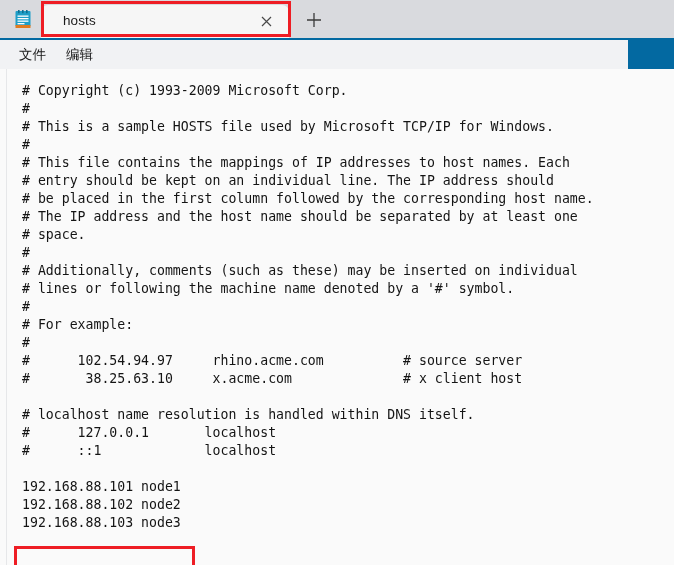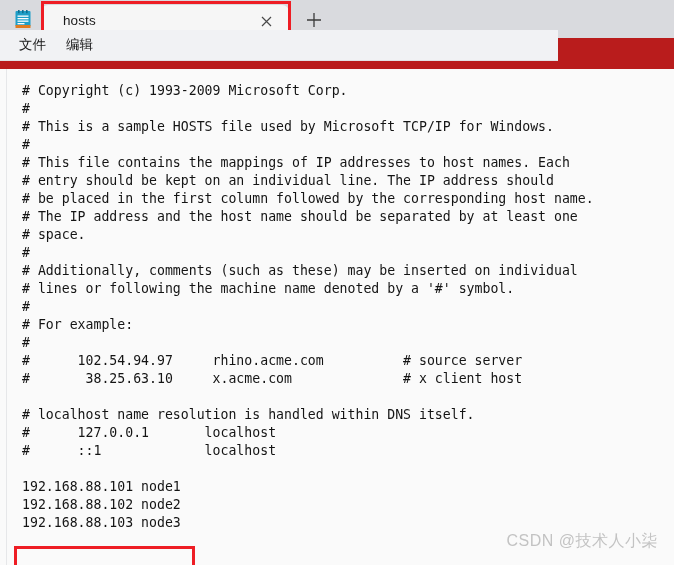--- a/index.html
+++ b/index.html
@@ -14,21 +14,21 @@
     overflow: hidden;
     position: relative;
   }
 
   
   #window {
     position: absolute;
     left: 0; top: 0;
     width: 674px;
     height: 565px;
-    background: #b91c1c;
+    background: #0369a1;
     overflow: hidden;
   }
 
   
   #titlebar {
     position: absolute;
     left: 0; top: 0;
     width: 674px;
     height: 38px;
     background: #d9dade;
@@ -92,22 +92,22 @@
     height: 36px;
     border: 3px solid #ee1d24;
     box-sizing: border-box;
     pointer-events: none;
   }
 
   
   #menubar {
     position: absolute;
     left: 0;
-    top: 30px;
-    width: 558px;
+    top: 40px;
+    width: 628px;
     height: 31px;
     background: #f1f2f4;
     border-bottom: 1px solid #e2e3e5;
     box-sizing: border-box;
   }
   .menu-item {
     position: absolute;
     top: 6px;
     font-size: 13.5px;
     color: #181818;
@@ -219,15 +219,14 @@
     <span class="menu-item" id="menu-view">查看</span>
   </div>
 
   <div id="editor">
     <div id="left-gutter"></div>
     <div id="text-content"><div class="line"># Copyright (c) 1993-2009 Microsoft Corp.</div><div class="line">#</div><div class="line"># This is a sample HOSTS file used by Microsoft TCP/IP for Windows.</div><div class="line">#</div><div class="line"># This file contains the mappings of IP addresses to host names. Each</div><div class="line"># entry should be kept on an individual line. The IP address should</div><div class="line"># be placed in the first column followed by the corresponding host name.</div><div class="line"># The IP address and the host name should be separated by at least one</div><div class="line"># space.</div><div class="line">#</div><div class="line"># Additionally, comments (such as these) may be inserted on individual</div><div class="line"># lines or following the machine name denoted by a '#' symbol.</div><div class="line">#</div><div class="line"># For example:</div><div class="line">#</div><div class="line">#      102.54.94.97     rhino.acme.com          # source server</div><div class="line">#       38.25.63.10     x.acme.com              # x client host</div><div class="line"></div><div class="line"># localhost name resolution is handled within DNS itself.</div><div class="line">#      127.0.0.1       localhost</div><div class="line">#      ::1             localhost</div><div class="line"></div><div class="line">192.168.88.101 node1</div><div class="line">192.168.88.102 node2</div><div class="line">192.168.88.103 node3</div></div>
     <div id="nodes-annotation"></div>
 
   </div>
 
-  <div id="watermark">CSDN @技术人小柒</div>
 
 </div>
 
 </body></html>

